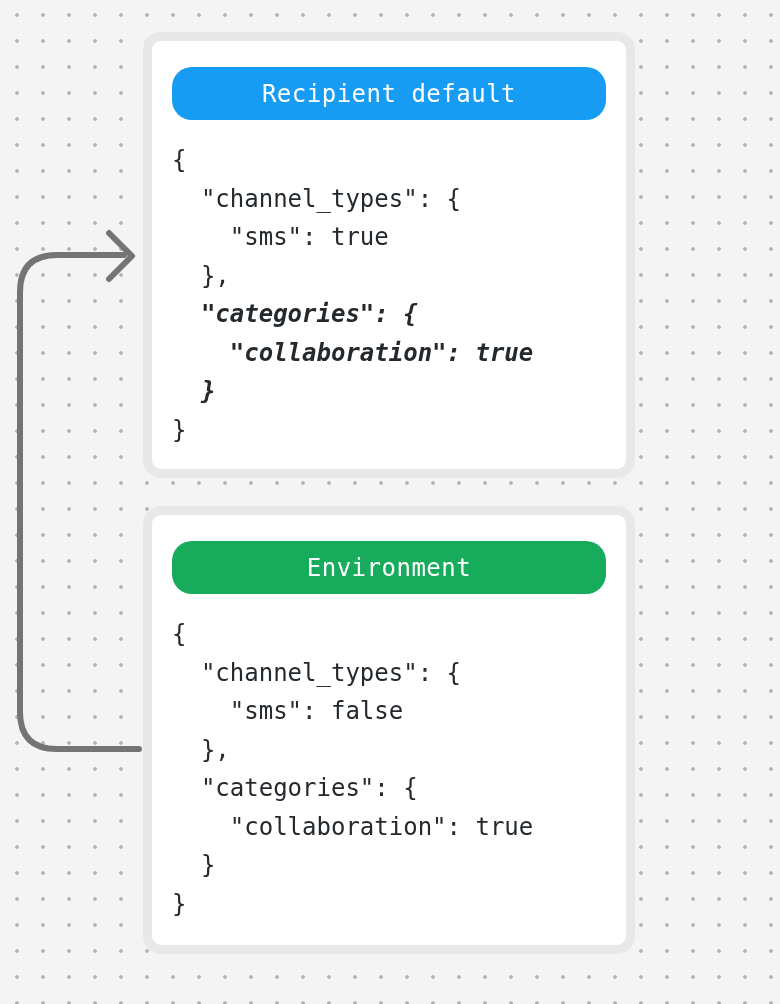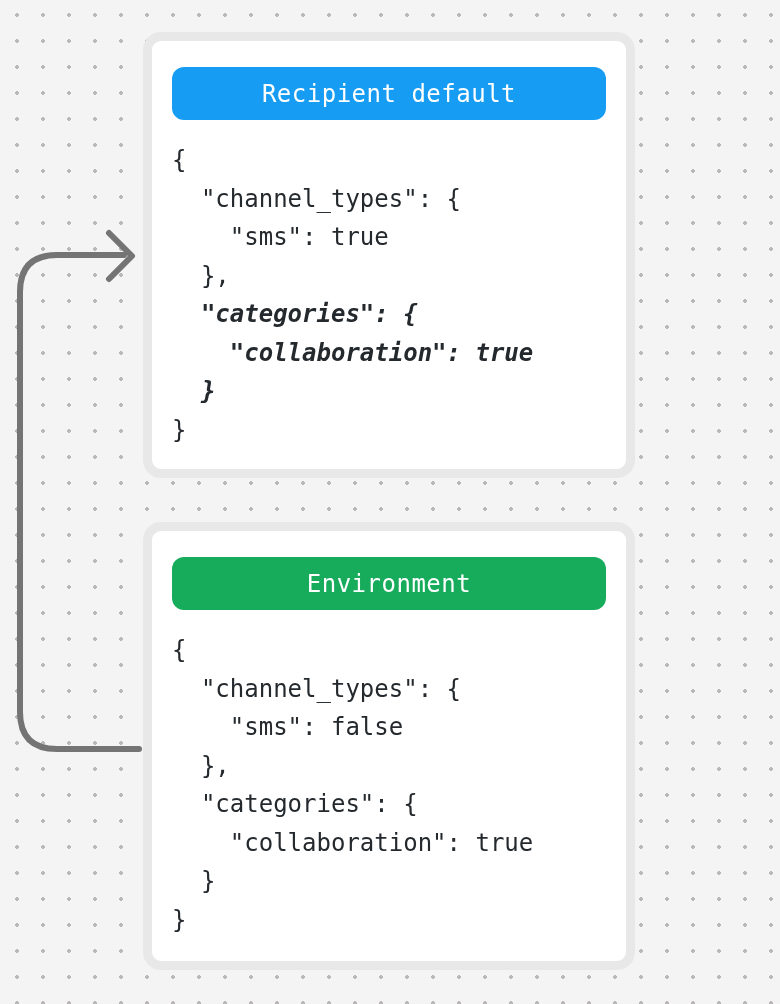--- a/index.html
+++ b/index.html
@@ -29,24 +29,24 @@
     position: absolute;
     left: 143px;
     width: 492px;
     box-sizing: border-box;
     background: #ffffff;
     border: 9px solid #e9e8e8;
     border-radius: 18px;
     padding: 26px 20px 20px 20px;
   }
   .card--top { top: 32px; height: 446px; }
-  .card--bottom { top: 522px; height: 448px; }
+  .card--bottom { top: 506px; height: 448px; }
   .card-header {
     height: 53px;
-    border-radius: 12px;
+    border-radius: 20px;
     display: flex;
     align-items: center;
     justify-content: center;
     font-size: 24px;
     letter-spacing: 0.5px;
   }
   .code {
     margin: 21px 0 0 0;
     font-family: "DejaVu Sans Mono", "Liberation Mono", monospace;
     font-size: 24px;

